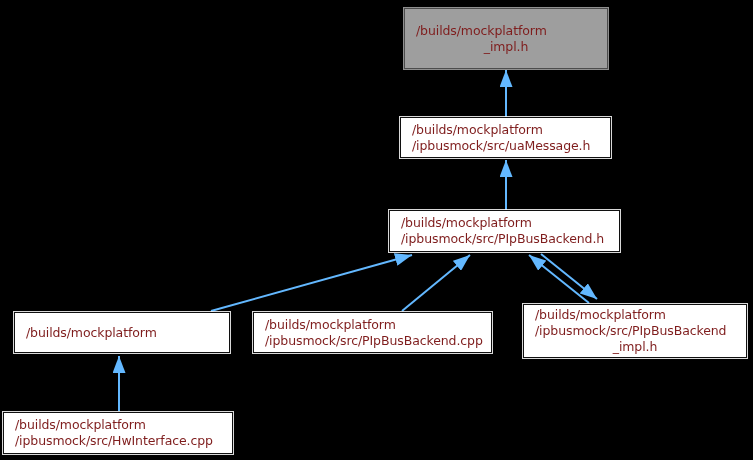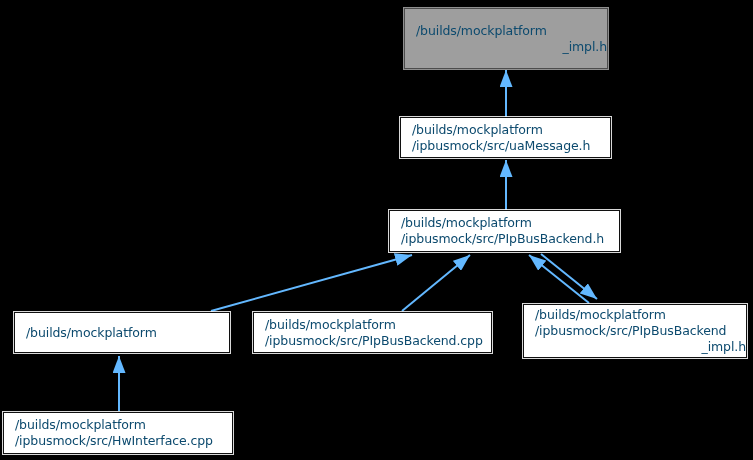--- a/index.html
+++ b/index.html
@@ -21,36 +21,36 @@
     top: 0;
     width: 753px;
     height: 460px;
   }
   .node {
     position: absolute;
     box-sizing: border-box;
     background: #ffffff;
     border: 1px solid #101010;
     box-shadow: 0 0 0 1px rgba(255,255,255,0.85);
-    color: #0c4a6e;
+    color: #7f1d1d;
     font-size: 12.5px;
     line-height: 16px;
     letter-spacing: -0.1px;
     display: flex;
     flex-direction: column;
     justify-content: center;
     white-space: nowrap;
   }
   .node .ln {
     padding-left: 11px;
     padding-right: 4px;
     text-align: left;
   }
   .node .ln.center {
-    text-align: right;
+    text-align: center;
     padding-left: 0;
     padding-right: 0;
   }
   .node.highlight {
     background: #9e9e9e;
     border: 1px solid #4c4c4c;
     box-shadow: 0 0 0 1px rgba(158,158,158,0.9);
   }
 </style>
 </head>

